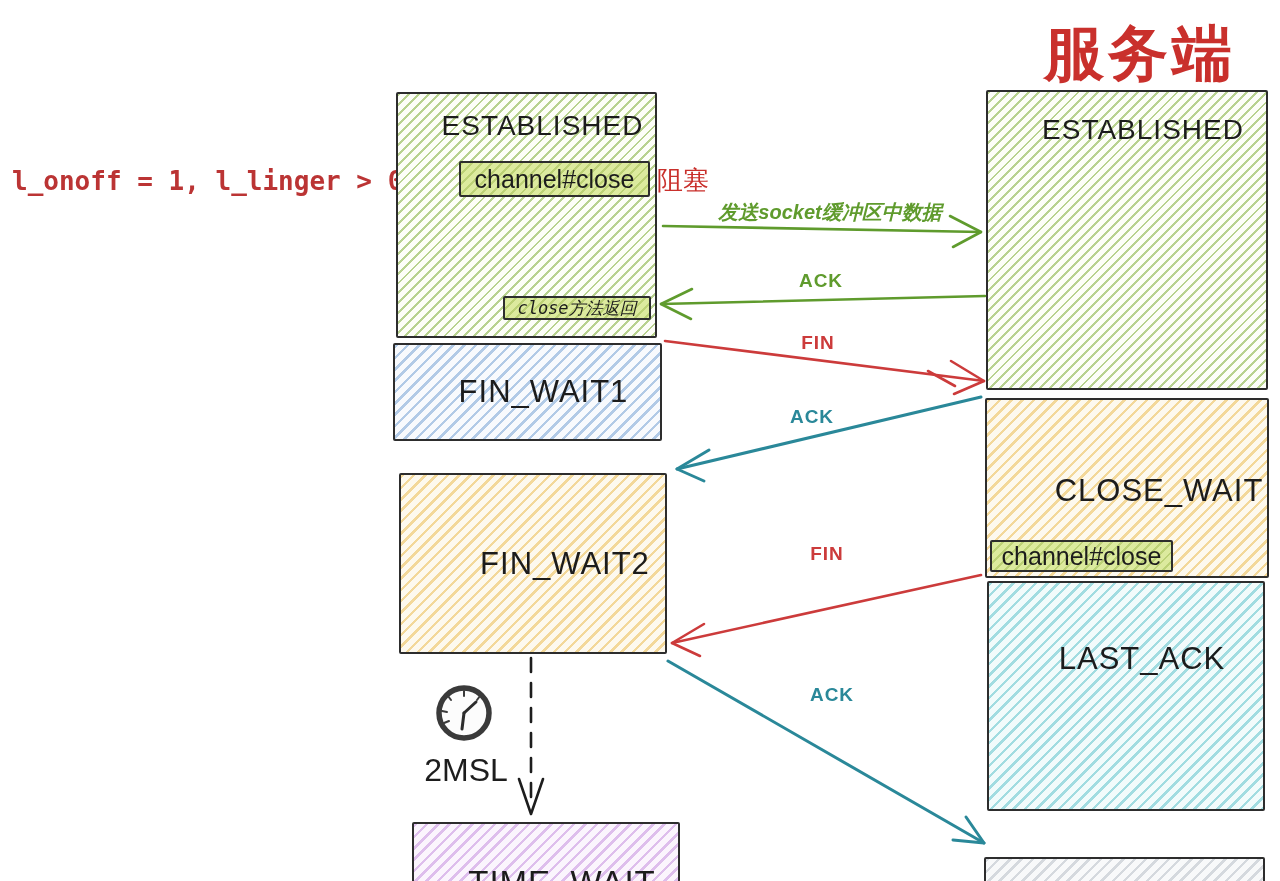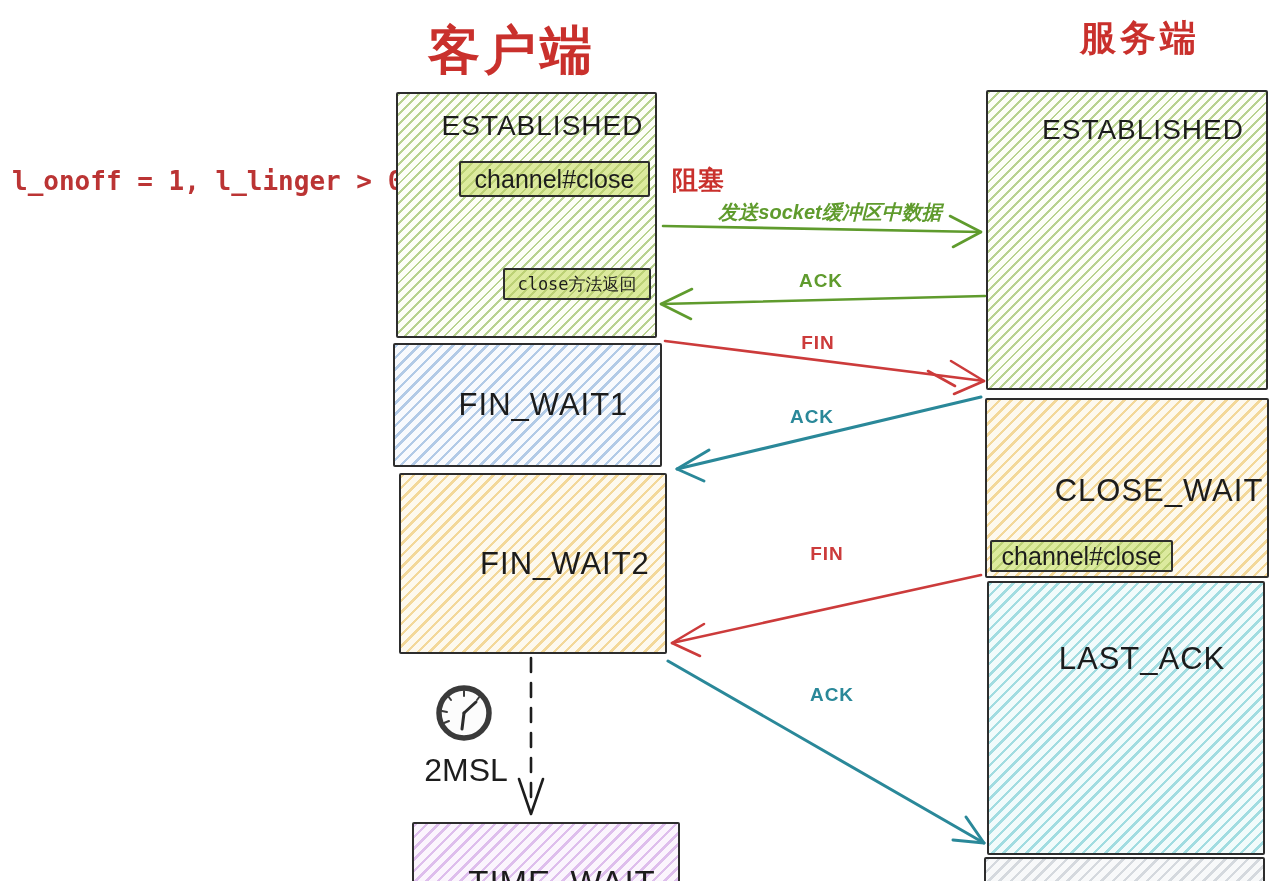--- a/index.html
+++ b/index.html
@@ -11,22 +11,22 @@
   .col-title{
     position:absolute;transform:translateX(-50%);
     font-size:52px;font-weight:bold;color:#c9302c;letter-spacing:4px;white-space:nowrap;
   }
   .linger-note{
     position:absolute;left:12px;top:166px;
     font-family:"DejaVu Sans Mono",monospace;font-weight:bold;
     font-size:26px;color:#bb3434;white-space:nowrap;
   }
   .block-note{
-    position:absolute;left:672px;top:163px;
-    font-size:26px;font-weight:bold;color:#c9302c;white-space:nowrap;
+    position:absolute;left:657px;top:163px;
+    font-size:26px;font-weight:normal;color:#c9302c;white-space:nowrap;
   }
   .timer-label{
     position:absolute;left:466px;top:752px;transform:translateX(-50%);
     font-size:32px;color:#1d1d1d;white-space:nowrap;
   }
   
   .state-box{
     position:absolute;border:2.5px solid #2d2d2d;border-radius:2px;
     box-sizing:border-box;display:flex;align-items:center;justify-content:center;
   }
@@ -88,37 +88,36 @@
   .st-black{stroke:#1d1d1d;stroke-width:2.6;}
   .dashed{stroke-dasharray:14 11;}
   
   .clock{position:absolute;left:432px;top:682px;}
 </style>
 </head>
 <body>
 
 <div class="canvas">
 
-  <div class="col-title" style="left:512px;top:16px;">客户端</div>
-  <div class="col-title" style="left:1140px;top:14px;font-size:36px;font-family:Liberation Mono, monospace;">服务端</div>
+  <div class="col-title" style="left:1140px;top:14px;font-size:60px;font-family:Liberation Mono, monospace;">服务端</div>
 
   <div class="linger-note">l_onoff = 1, l_linger &gt; 0</div>
 
   <div class="state-box fill-green label-top" style="left:396px;top:92px;width:261px;height:246px;">
     <span class="state-label" style="font-size:28px;">ESTABLISHED</span>
   </div>
   <div class="inner-box" style="left:459px;top:161px;width:191px;height:36px;">
     <span class="inner-label">channel#close</span>
   </div>
   <div class="block-note">阻塞</div>
-  <div class="inner-box mono" style="left:503px;top:268px;width:148px;height:32px;">
+  <div class="inner-box mono" style="left:503px;top:296px;width:148px;height:24px;font-style:italic;">
     <span class="inner-label">close方法返回</span>
   </div>
 
-  <div class="state-box fill-blue" style="left:393px;top:343px;width:269px;height:124px;">
+  <div class="state-box fill-blue" style="left:393px;top:343px;width:269px;height:98px;">
     <span class="state-label" style="font-size:31px;">FIN_WAIT1</span>
   </div>
 
   <div class="state-box fill-yellow" style="left:399px;top:473px;width:268px;height:181px;text-align:center;">
     <span class="state-label" style="font-size:31px;">FIN_WAIT2</span>
   </div>
 
   <div class="state-box fill-purple label-top" style="left:412px;top:822px;width:268px;height:130px;">
     <span class="state-label" style="font-size:33px;margin-top:40px;">TIME_WAIT</span>
   </div>
@@ -143,21 +142,21 @@
     <span class="state-label" style="font-size:28px;margin-top:22px;">ESTABLISHED</span>
   </div>
 
   <div class="state-box fill-yellow" style="left:985px;top:398px;width:284px;height:180px;">
     <span class="state-label" style="font-size:31px;margin-top:6px;">CLOSE_WAIT</span>
   </div>
   <div class="inner-box" style="left:990px;top:540px;width:183px;height:32px;">
     <span class="inner-label">channel#close</span>
   </div>
 
-  <div class="state-box fill-teal label-top" style="left:987px;top:581px;width:278px;height:274px;">
+  <div class="state-box fill-teal label-top" style="left:987px;top:581px;width:278px;height:230px;">
     <span class="state-label" style="font-size:31px;margin-top:58px;">LAST_ACK</span>
   </div>
 
   <div class="state-box fill-gray" style="left:984px;top:857px;width:281px;height:60px;"></div>
 
   <svg class="arrow-layer" viewBox="0 0 1280 881">
 
     <g>
       <line class="st-green" x1="663" y1="226" x2="981" y2="232"></line>
       <path class="st-green" d="M950 216 L981 232 L953 247"></path>

